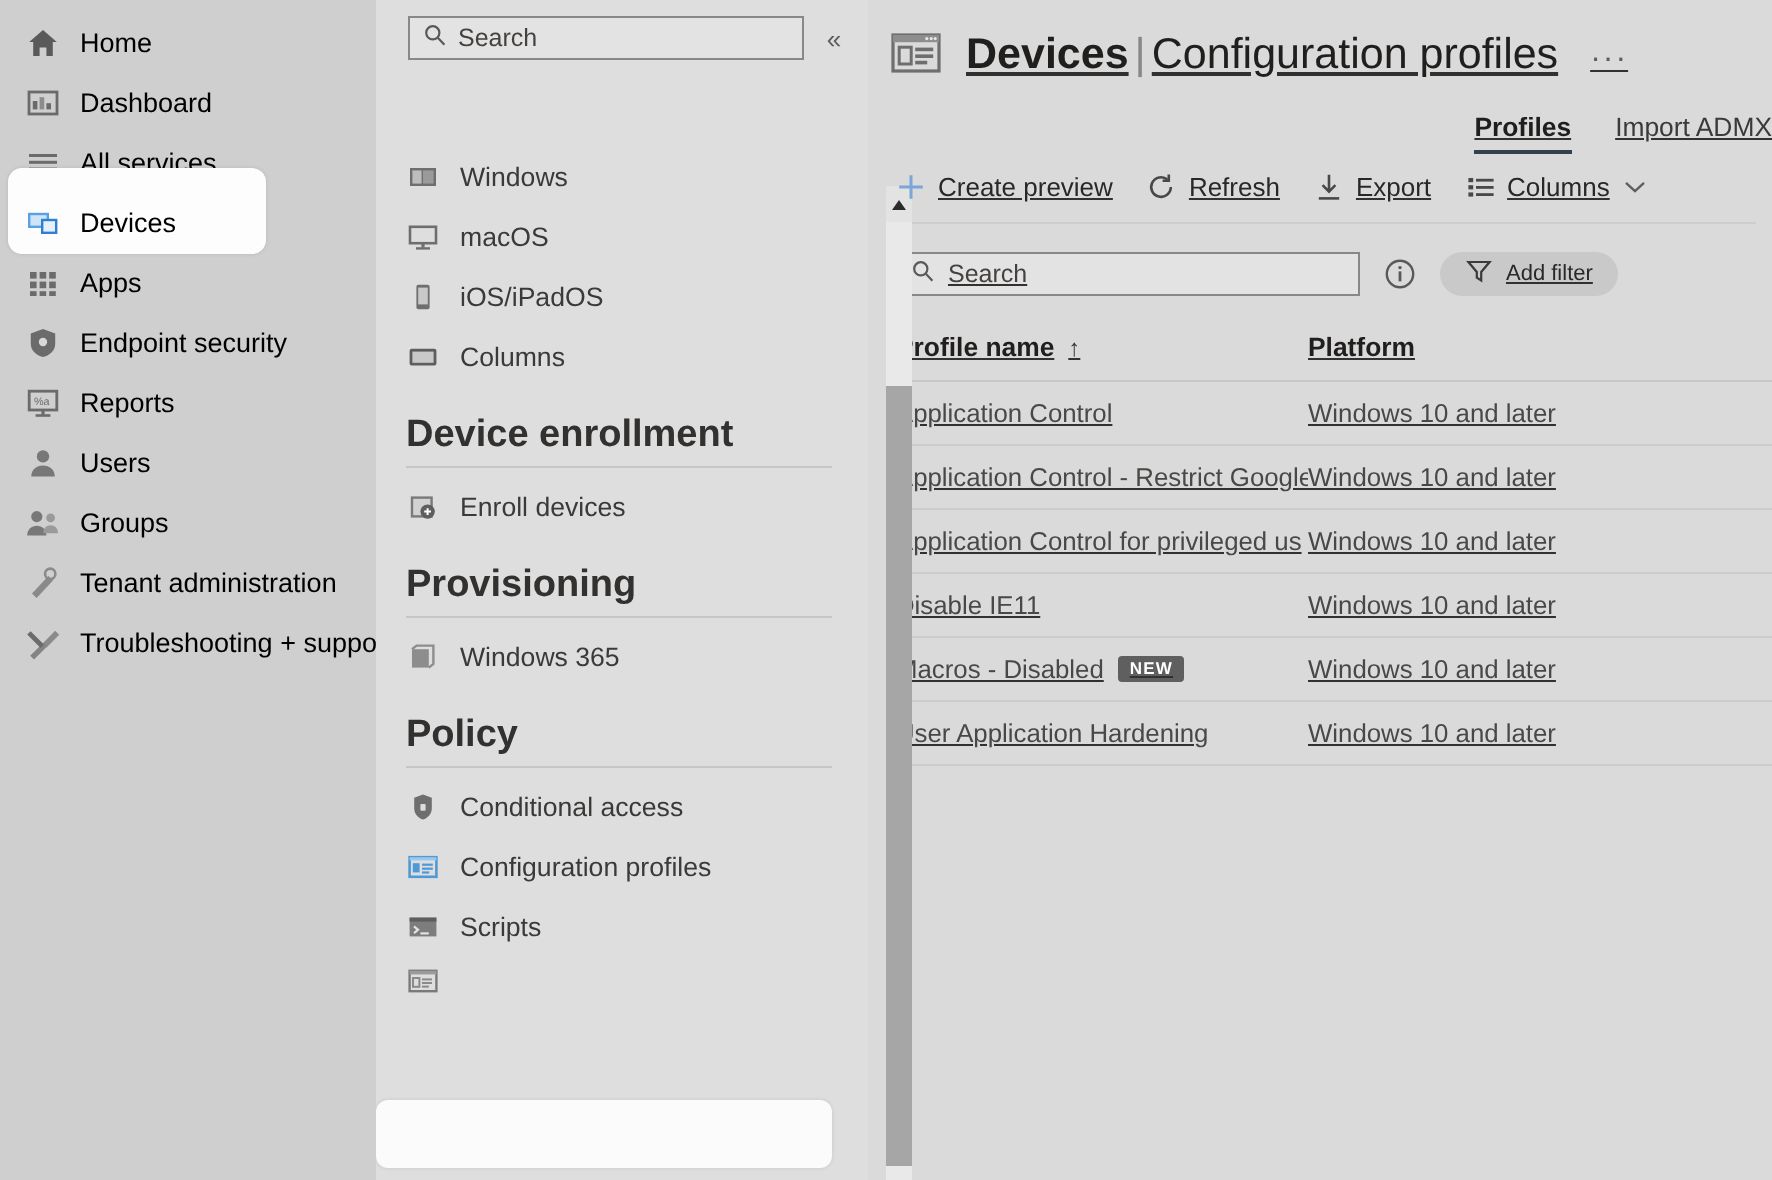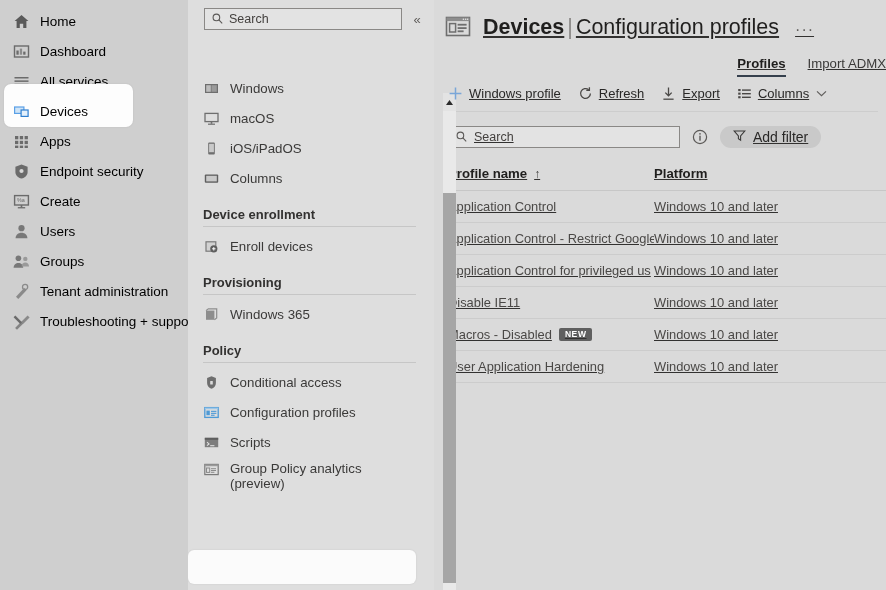--- a/index.html
+++ b/index.html
@@ -125,21 +125,21 @@
   }
   .sub-item.multiline { height: 40px; align-items: flex-start; padding-top: 4px; }
   .sub-item.multiline .sub-label { line-height: 15px; }
   .sub-ico {
     width: 16px; height: 16px; flex: none;
     display: flex; align-items: center; justify-content: center;
   }
   .sub-ico svg { display: block; }
   .sub-label { white-space: nowrap; }
   .group-head {
-    font-size: 13px;
+    font-size: 19px;
     font-weight: bold;
     color: #323130;
     padding: 14px 0 4px 6px;
   }
   .group-rule {
     height: 1px;
     background: #c6c6c6;
     margin: 0 18px 4px 6px;
   }
 
@@ -283,21 +283,21 @@
   .grid-search .ph { font-size: 12.5px; color: #44413f; }
   .info-ico { width: 16px; height: 16px; cursor: pointer; }
   .addfilter {
     display: flex;
     align-items: center;
     gap: 7px;
     background: #c9c9c9;
     border-radius: 12px;
     height: 22px;
     padding: 0 13px;
-    font-size: 14px;
+    font-size: 11px;
     color: #292827;
     cursor: pointer;
   }
 
   
   .tbl {
     margin-top: 18px;
     padding-left: 14px;
   }
   .tbl-head {
@@ -429,21 +429,21 @@
 
     <div class="nav-item">
       <span class="nav-ico">
         <svg width="17" height="17" viewBox="0 0 17 17">
             <rect x="1.6" y="2.6" width="13.8" height="9.4" fill="none" stroke="#6b6b6b" stroke-width="1.4"></rect>
             <text x="4" y="9.4" font-size="5.4" fill="#6b6b6b" font-family="sans-serif">%a</text>
             <rect x="7.7" y="12" width="1.6" height="2.4" fill="#6b6b6b"></rect>
             <rect x="4.8" y="14.1" width="7.4" height="1.3" fill="#6b6b6b"></rect>
           </svg>
       </span>
-      <span class="nav-label">Create</span>
+      <span class="nav-label">Reports</span>
     </div>
 
     <div class="nav-item">
       <span class="nav-ico">
         <svg width="17" height="17" viewBox="0 0 17 17">
             <circle cx="8.5" cy="5.2" r="3.1" fill="#787878"></circle>
             <path d="M2.6 15.3c0-3.5 2.6-5.6 5.9-5.6s5.9 2.1 5.9 5.6z" fill="#787878"></path>
           </svg>
       </span>
       <span class="nav-label">Users</span>
@@ -618,24 +618,20 @@
           <svg width="15" height="15" viewBox="0 0 15 15">
               <rect x="0.8" y="2.4" width="13.4" height="10.2" fill="none" stroke="#7a7a7a" stroke-width="1.2"></rect>
               <rect x="0.8" y="2.4" width="13.4" height="1.8" fill="#9a9a9a"></rect>
               <rect x="2.5" y="6" width="3.2" height="4.4" fill="none" stroke="#8a8a8a" stroke-width="1"></rect>
               <g fill="#8a8a8a">
                 <rect x="7" y="6.2" width="5" height="1"></rect>
                 <rect x="7" y="8" width="5" height="1"></rect>
                 <rect x="7" y="9.8" width="3.4" height="1"></rect>
               </g>
             </svg>
-        </span>
-        <span class="sub-label">
-          <span>Group Policy analytics</span><br>
-          <span>(preview)</span>
         </span>
       </div>
 
     </div>
   </div>
 
   <div class="vscroll">
     <div class="sb-up">
       <svg width="9" height="7" viewBox="0 0 9 7">
           <path d="M4.5 1 8 6H1z" fill="#2b2b2b"></path>
@@ -679,21 +675,21 @@
       </div>
     </div>
 
     <div class="cmdbar">
       <div class="cmd" style="z-index:7;">
         <span class="cmd-ico">
           <svg width="15" height="15" viewBox="0 0 15 15">
               <path d="M7.5 1.6v11.8M1.6 7.5h11.8" stroke="#7aa6d8" stroke-width="1.5"></path>
             </svg>
         </span>
-        <span>Windows profile</span>
+        <span>Create preview</span>
       </div>
 
       <div class="cmd">
         <span class="cmd-ico">
           <svg width="15" height="15" viewBox="0 0 15 15">
               <path d="M12.4 7.5a4.9 4.9 0 1 1-1.7-3.7" fill="none" stroke="#4a4846" stroke-width="1.3"></path>
               <path d="M11.4 1.3v3.1H8.3" fill="none" stroke="#4a4846" stroke-width="1.3"></path>
             </svg>
         </span>
         <span>Refresh</span>

